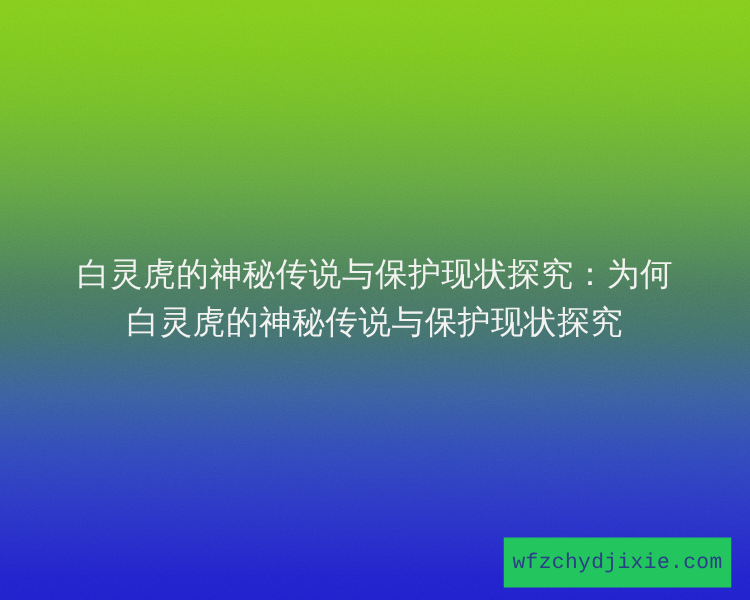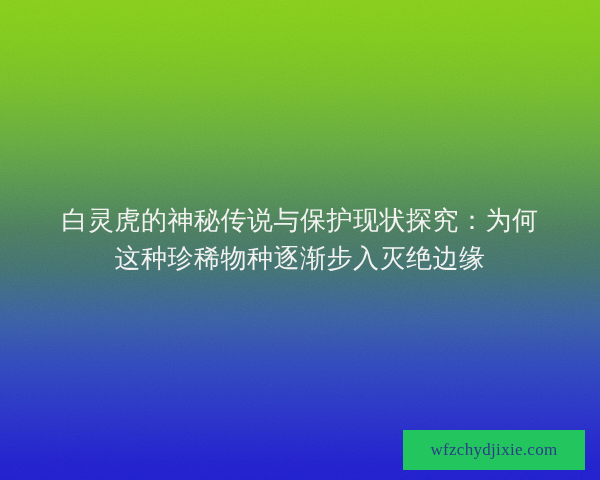--- a/index.html
+++ b/index.html
@@ -5,21 +5,21 @@
   html, body {
     margin: 0;
     padding: 0;
     background: #000;
   }
   #stage {
     position: relative;
     width: 600px;
     height: 480px;
     overflow: hidden;
-    font-family: Liberation Serif, serif;
+    font-family: Liberation Mono, monospace;
   }
   
   #bg-gradient {
     position: absolute;
     inset: 0;
     background: linear-gradient(
       180deg,
       #84cd1c 0%,
       #7ec81e 8%,
       #74bd2a 18%,
@@ -104,20 +104,20 @@
 
   <svg id="bg-noise-2" xmlns="http://www.w3.org/2000/svg" width="600" height="480">
     <filter id="grainFilter2">
       <feTurbulence type="fractalNoise" baseFrequency="0.45" numOctaves="2" stitchTiles="stitch"></feTurbulence>
     </filter>
     <rect width="600" height="480" filter="url(#grainFilter2)"></rect>
   </svg>
 
   <div id="title-block">
     <span class="title-line">白灵虎的神秘传说与保护现状探究：为何</span>
-    <span class="title-line">这种珍稀物种逐渐步入灭绝边缘</span>
+    <span class="title-line">白灵虎的神秘传说与保护现状探究</span>
   </div>
 
   <div id="watermark-badge">
     <span id="watermark-text">wfzchydjixie.com</span>
   </div>
 
 </div>
 
 </body></html>

